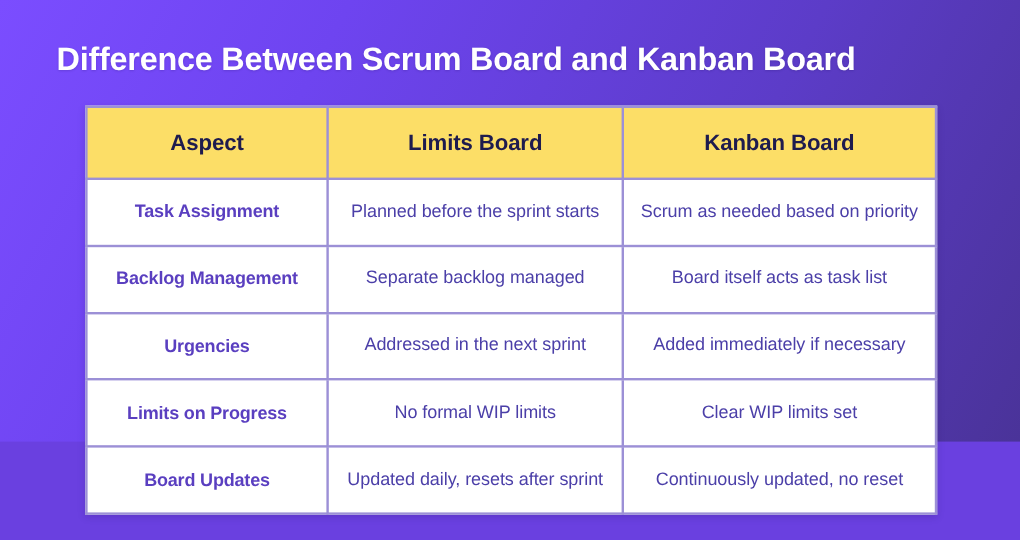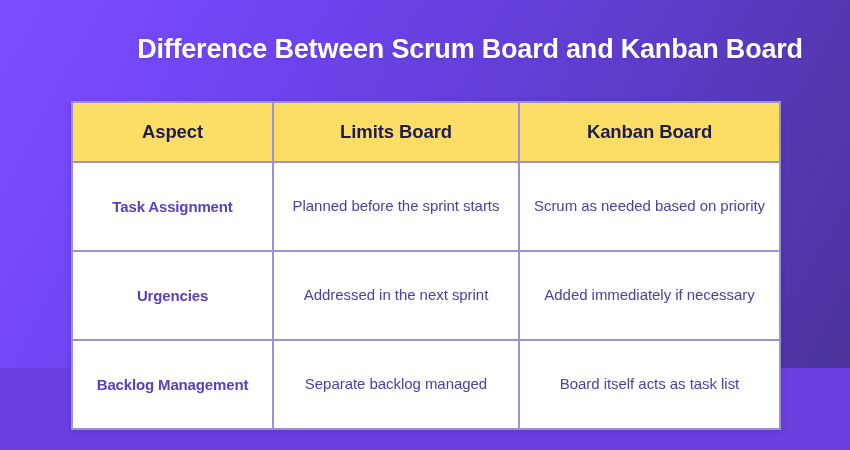--- a/index.html
+++ b/index.html
@@ -15,40 +15,40 @@
   }
 
   .poster {
     position: relative;
     width: 850px;
     height: 368px;
     box-sizing: border-box;
     background: linear-gradient(118deg, #7B4DFF 0%, #6E44F0 28%, #5C3CC8 66%, #4A3399 100%);
     display: flex;
     flex-direction: column;
-    align-items: flex-end;
+    align-items: flex-start;
   }
 
   .poster-title {
     margin: 0;
     padding-top: 34px;
     width: 760px;
     text-align: center;
     color: #FFFFFF;
     font-size: 27px;
     font-weight: bold;
     letter-spacing: -0.2px;
     line-height: 1.15;
     text-shadow: 0 1px 2px rgba(30,16,80,0.18);
   }
 
   .table-wrap {
     position: absolute;
     left: 71px;
-    top: 101px;
+    top: 88px;
     width: 708px;
     height: 329px;
   }
 
   table.compare {
     width: 100%;
     height: 100%;
     border-collapse: collapse;
     table-layout: fixed;
     background: #FFFFFF;
@@ -115,26 +115,36 @@
           <th>Kanban Board</th>
         </tr>
       </thead>
       <tbody>
         <tr>
           <td class="aspect-cell">Task Assignment</td>
           <td class="detail-cell">Planned before the sprint starts</td>
           <td class="detail-cell">Scrum as needed based on priority</td>
         </tr>
         <tr>
+          <td class="aspect-cell">Backlog Management</td>
+          <td class="detail-cell">Separate backlog managed</td>
+          <td class="detail-cell">Board itself acts as task list</td>
+        </tr>
+        <tr>
           <td class="aspect-cell">Urgencies</td>
           <td class="detail-cell">Addressed in the next sprint</td>
           <td class="detail-cell">Added immediately if necessary</td>
         </tr>
         <tr>
-          <td class="aspect-cell">Backlog Management</td>
-          <td class="detail-cell">Separate backlog managed</td>
-          <td class="detail-cell">Board itself acts as task list</td>
+          <td class="aspect-cell">Limits on Progress</td>
+          <td class="detail-cell">No formal WIP limits</td>
+          <td class="detail-cell">Clear WIP limits set</td>
+        </tr>
+        <tr>
+          <td class="aspect-cell">Board Updates</td>
+          <td class="detail-cell">Updated daily, resets after sprint</td>
+          <td class="detail-cell">Continuously updated, no reset</td>
         </tr>
       </tbody>
     </table>
   </div>
 
 </div>
 
 </body></html>

